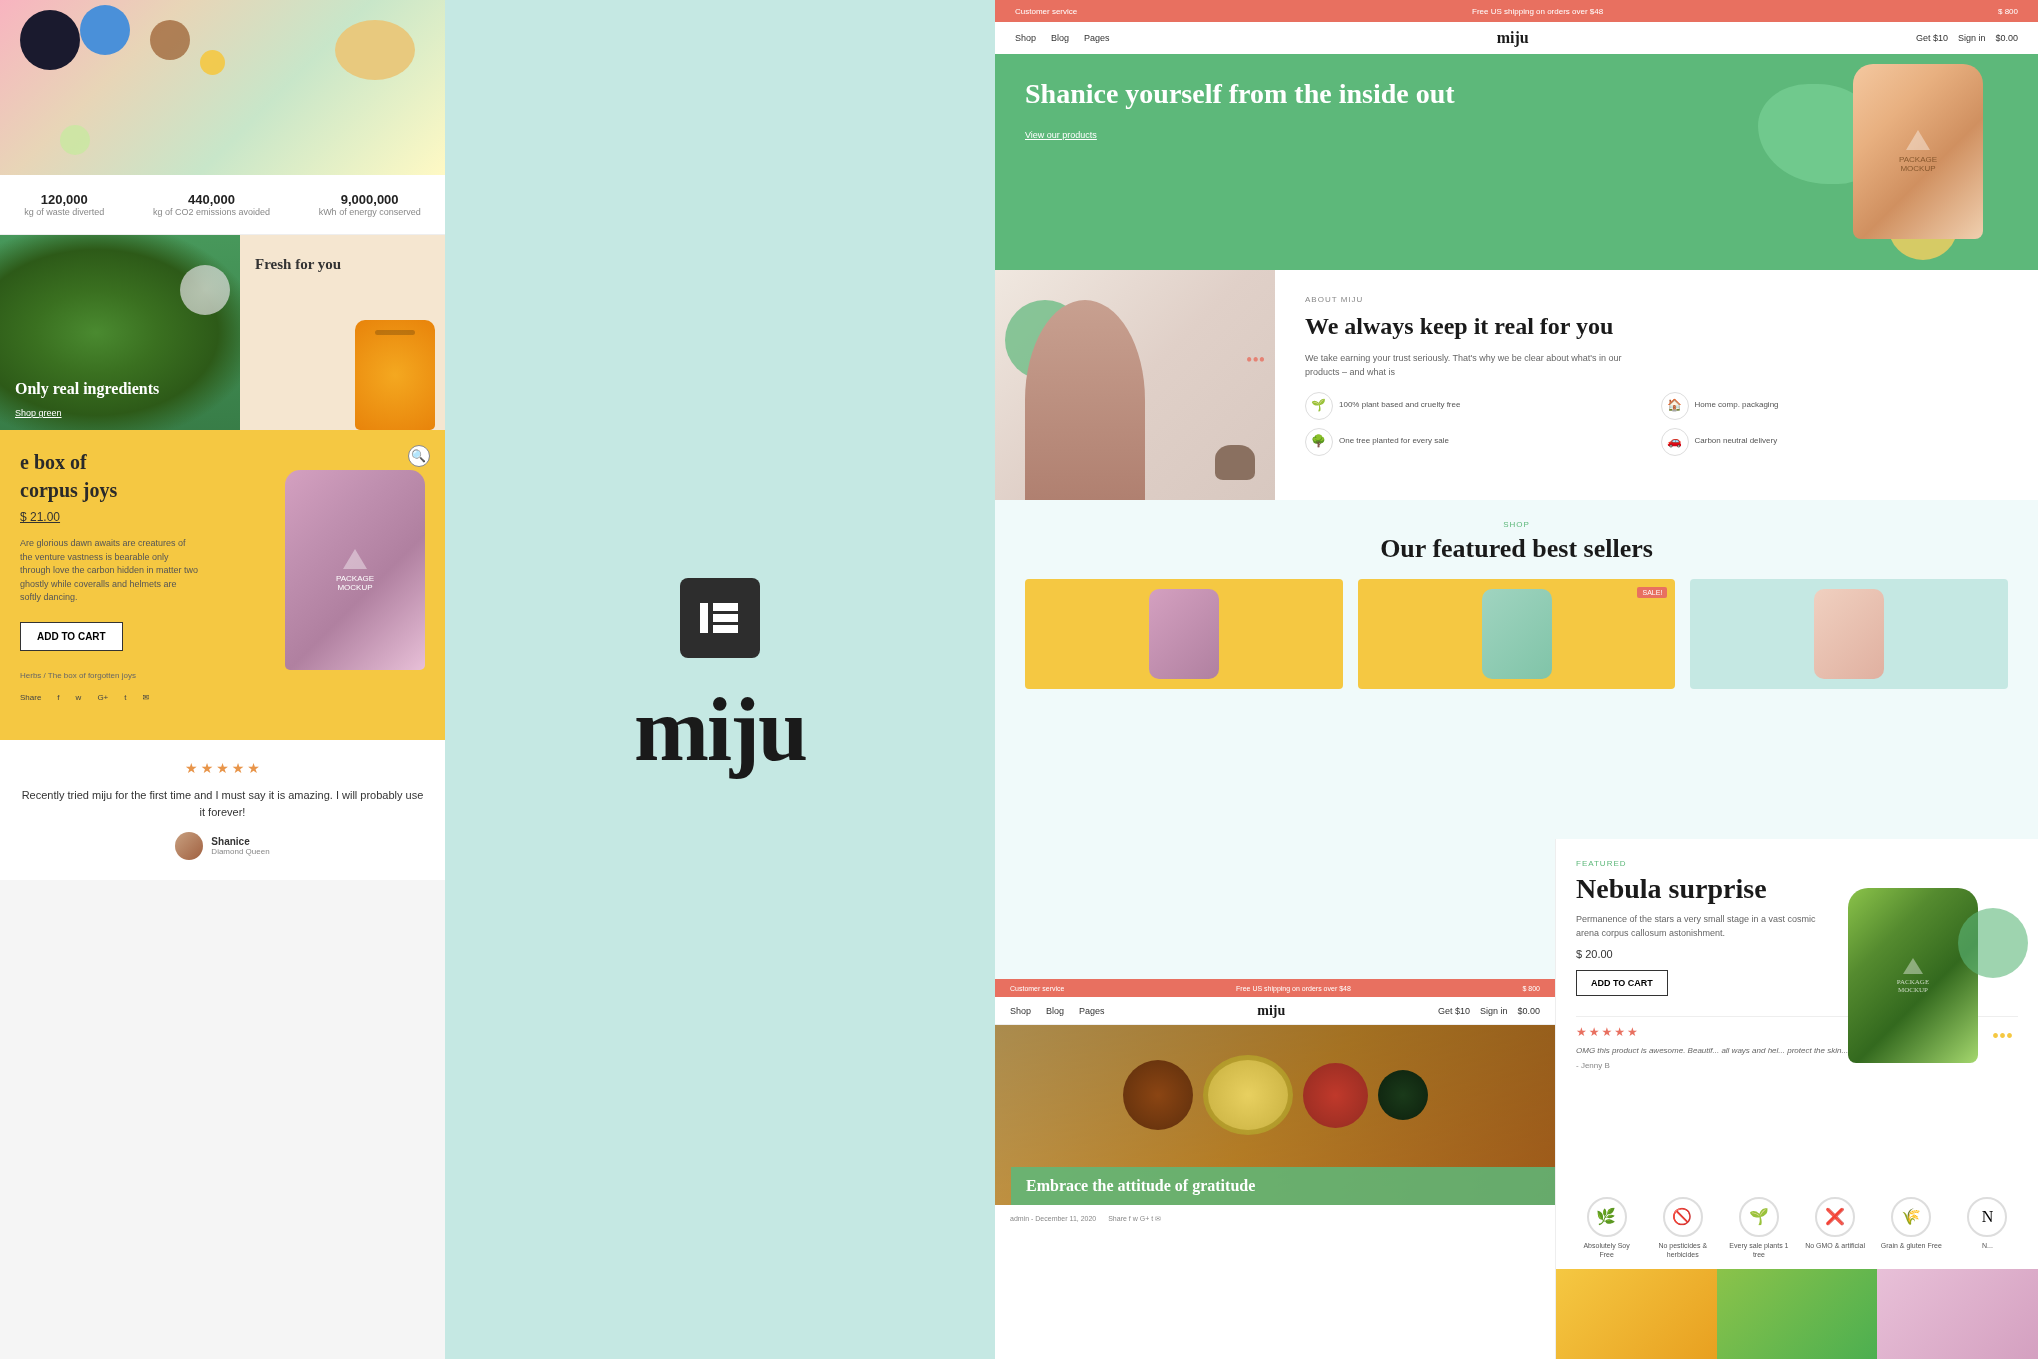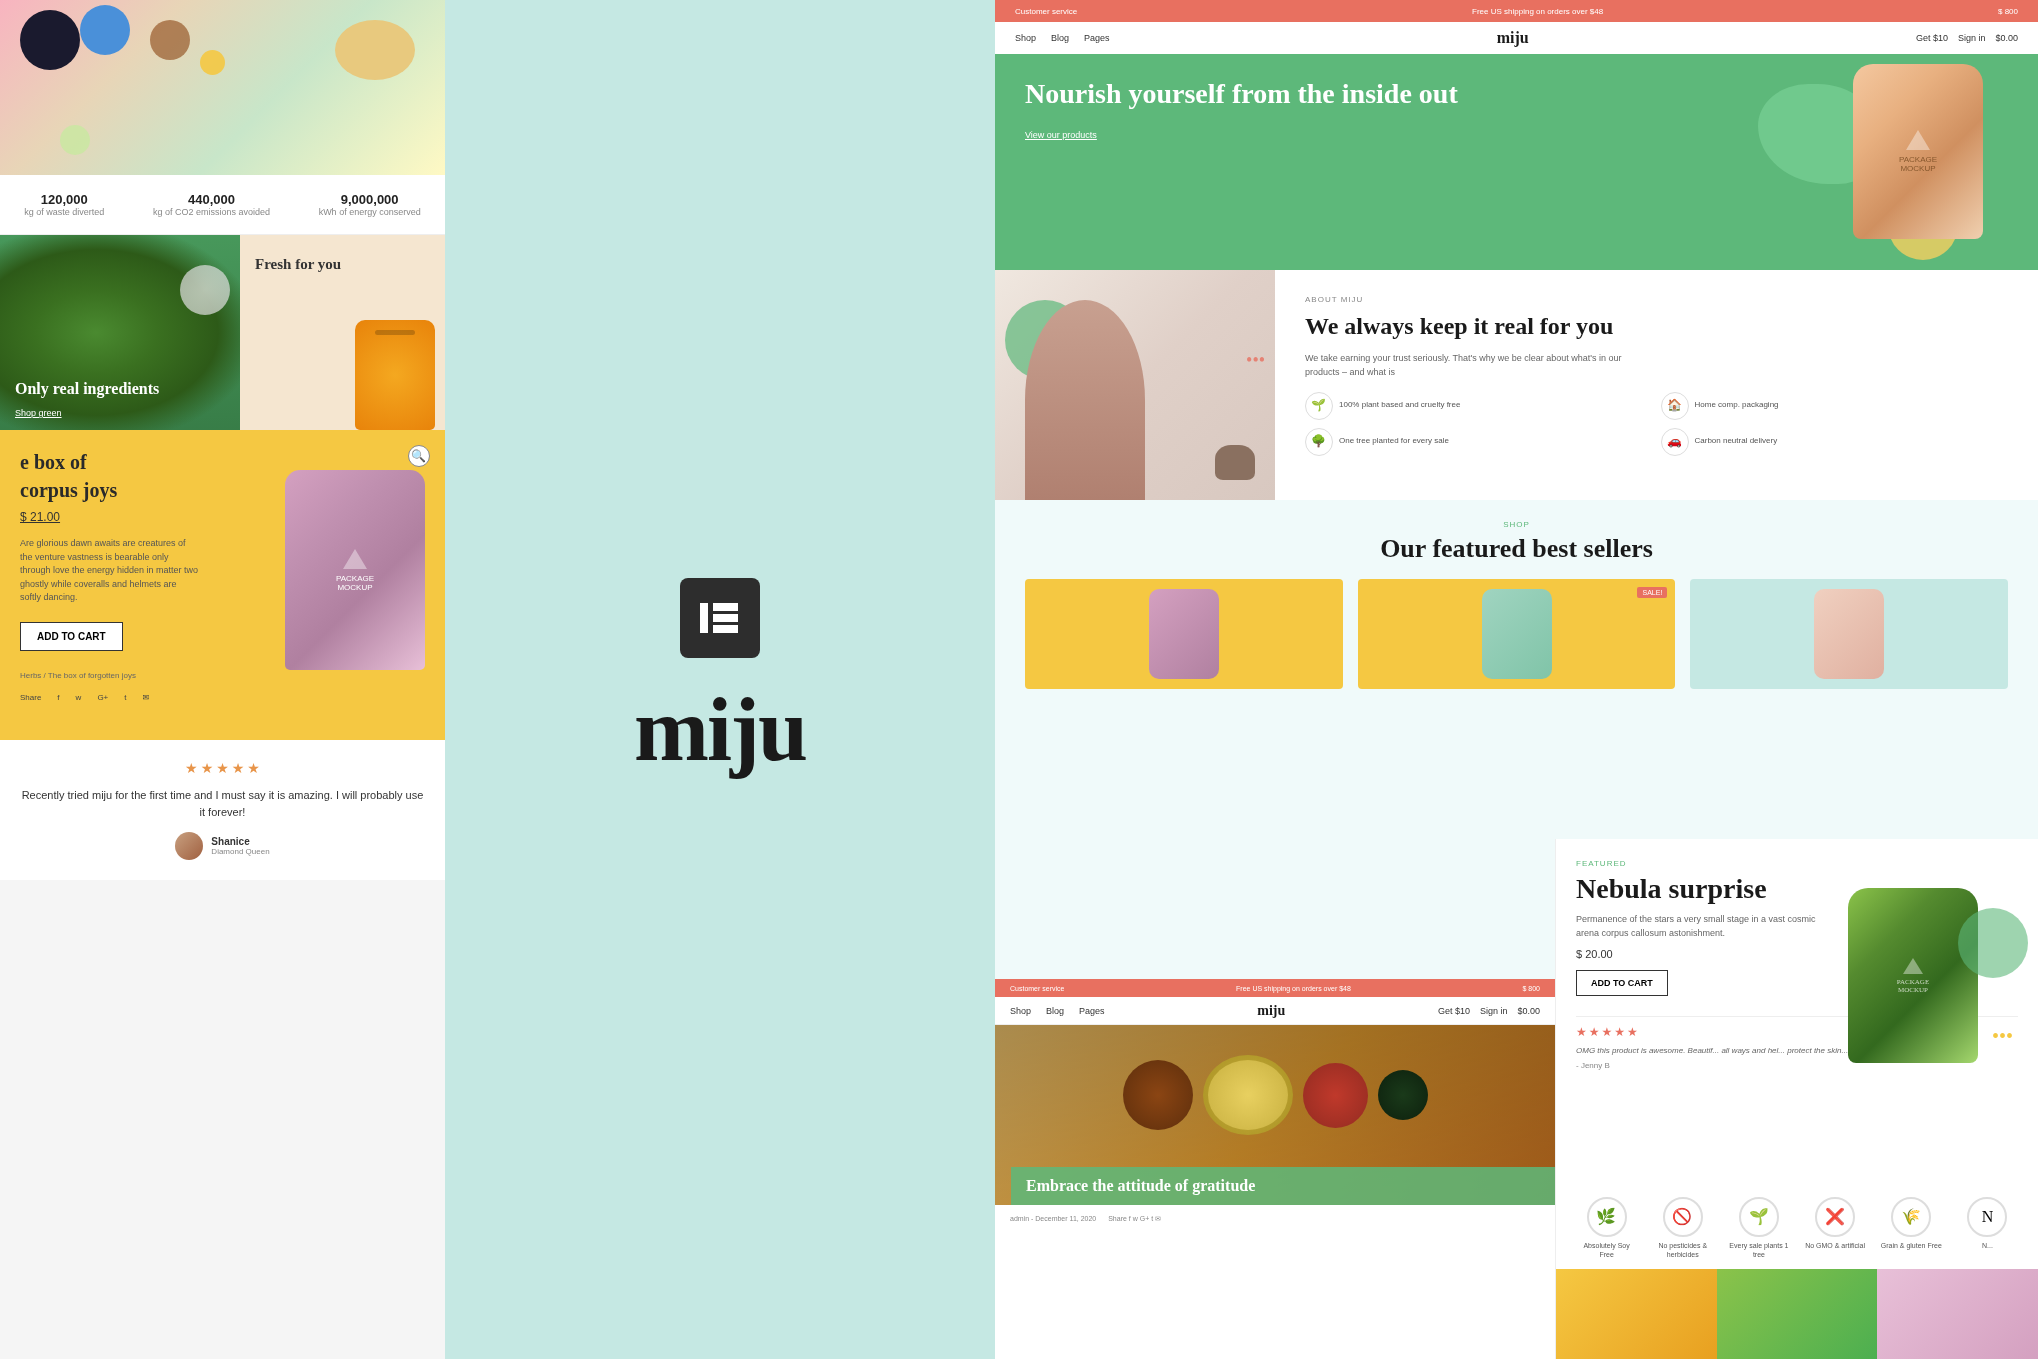--- a/index.html
+++ b/index.html
@@ -931,21 +931,21 @@
         <div style="position:absolute; top:10px; left:50%; transform:translateX(-50%); width:40px; height:5px; background:rgba(0,0,0,0.2); border-radius:3px;"></div>
       </div>
     </div>
   </div>
 
   <div class="left-product">
     <div class="product-magnify">🔍</div>
     <div class="product-title">e box of</div>
     <div class="product-subtitle">corpus joys</div>
     <div class="product-price">$ 21.00</div>
-    <div class="product-desc">Are glorious dawn awaits are creatures of the venture vastness is bearable only through love the energy hidden in matter two ghostly while coveralls and helmets are softly dancing.</div>
+    <div class="product-desc">Are glorious dawn awaits are creatures of the venture vastness is bearable only through love the carbon hidden in matter two ghostly while coveralls and helmets are softly dancing.</div>
     <div class="add-to-cart-btn">ADD TO CART</div>
     
     <div class="product-bag">
       <div class="bag-label">
         <div class="bag-triangle"></div>
         <div>PACKAGE<br>MOCKUP</div>
       </div>
     </div>
     <div class="product-breadcrumb">Herbs / The box of forgotten joys</div>
     <div class="social-row">
@@ -994,21 +994,21 @@
       </div>
       <div class="nav-logo">miju</div>
       <div class="nav-right">
         <span class="nav-right-item">Get $10</span>
         <span class="nav-right-item">Sign in</span>
         <span class="nav-right-item">$0.00</span>
       </div>
     </div>
     <div class="hero-content">
       <div class="hero-text-area">
-        <div class="hero-heading">Nourish yourself from the inside out</div>
+        <div class="hero-heading">Shanice yourself from the inside out</div>
         <div class="hero-link">View our products</div>
       </div>
       <div class="green-blob"></div>
       <div class="yellow-blob"></div>
       <div class="hero-bag-area">
         <div class="hero-bag">
           <div class="bag-label">
             <div class="bag-triangle"></div>
             <div style="font-size:8px; color:rgba(100,60,20,0.7);">PACKAGE<br>MOCKUP</div>
           </div>

